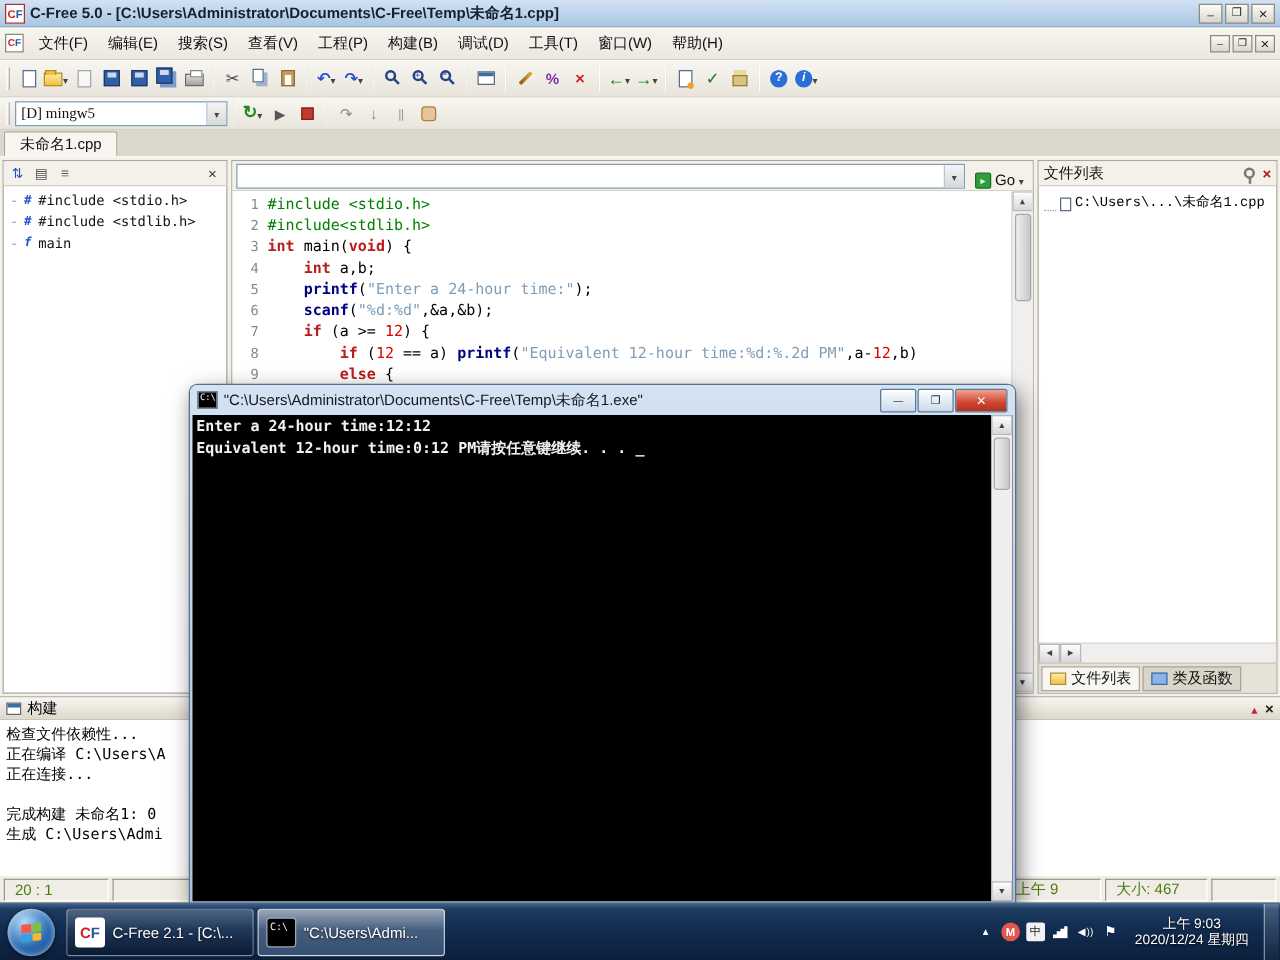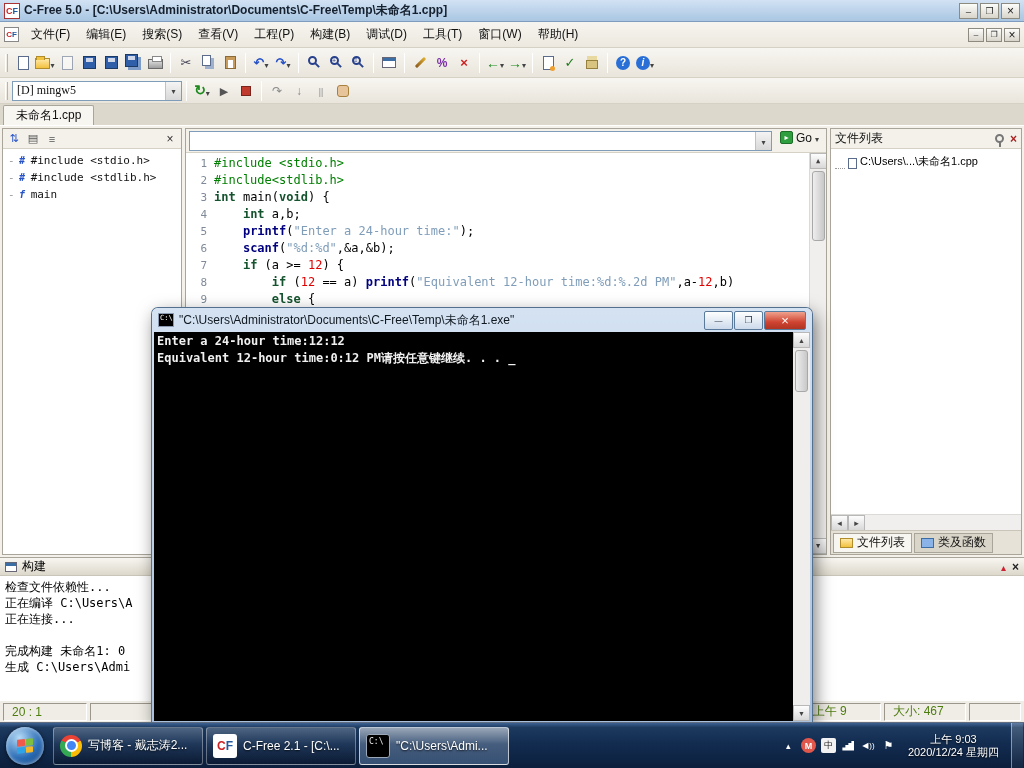--- a/index.html
+++ b/index.html
@@ -108,31 +108,31 @@
   .inc-ic { color:#2753c9; } .inc-ic::before { content:'#'; }
   .fn-ic { color:#2753c9; font-style:italic; } .fn-ic::before { content:'f'; }
 
   .editor { flex:1; min-width:0; display:flex; flex-direction:column; background:#fff; border:1px solid #a9a59a; }
   .nav-row { height:24px; background:#f3f1ea; display:flex; align-items:center; gap:4px; padding:2px 3px;
              border-bottom:1px solid #d5d1c5; }
   .combo.nav1 { width:245px; flex:none; }
   .nav-ic { color:#2753c9; font-weight:bold; font-size:10px; margin-right:3px; }
   .nav-ic::before { content:'#'; }
   .combo.nav2 { flex:1; }
-  .go-btn { display:flex; align-items:flex-start; gap:3px; font-size:12px; height:20px; padding:0 4px; color:#111; }
+  .go-btn { display:flex; align-items:flex-end; gap:3px; font-size:12px; height:20px; padding:0 4px; color:#111; }
   .go-ic { width:13px; height:13px; background:#2e9e3e; border:1px solid #1c6e28; border-radius:2px; color:#fff;
            font-size:8px; display:flex; align-items:center; justify-content:center; }
   .go-ic::before { content:'▸'; }
   .code-wrap { flex:1; position:relative; overflow:hidden; font:12px "DejaVu Sans Mono",monospace; background:#fff; }
   .code-lines { position:absolute; left:0; right:17px; top:2px; }
   .code-line { display:flex; height:17px; line-height:17px; }
   .ln { width:28px; flex:none; text-align:right; padding-right:7px; color:#7f8a99; font-size:11px; }
   .lt { white-space:pre; }
   .tk-pp { color:#007f00; }
-  .tk-kw { color:#14532d; font-weight:bold; }
+  .tk-kw { color:#b91c1c; font-weight:bold; }
   .tk-fn { color:#000080; font-weight:bold; }
   .tk-str { color:#7f9db9; }
   .tk-num { color:#e00000; }
   .tk-pl { color:#000; }
   .vscroll { position:absolute; top:0; right:0; bottom:0; width:17px; background:#f0efed; border-left:1px solid #dcdad6;
              display:flex; flex-direction:column; align-items:center; }
   .vs-btn { width:17px; height:16px; flex:none; background:linear-gradient(#fdfdfd,#d8d8d8); border:1px solid #b8b8b8;
             display:flex; align-items:center; justify-content:center; font-size:7px; color:#444; }
   .vs-btn.up::before { content:'▲'; } .vs-btn.down::before { content:'▼'; }
   .vs-btn.left::before { content:'◂'; font-size:9px; } .vs-btn.right::before { content:'▸'; font-size:9px; }
@@ -141,21 +141,21 @@
   .vs-btn.bottom { margin-top:auto; }
 
   .file-panel { width:192px; background:#fff; border:1px solid #a9a59a; display:flex; flex-direction:column; }
   .fp-header { height:20px; background:#f3f1ea; display:flex; align-items:center; font-size:12px; padding:0 4px;
                border-bottom:1px solid #d5d1c5; }
   .fp-title { flex:1; color:#111; }
   .pin-ic { width:9px; height:9px; border:2px solid #777; border-radius:50%; position:relative; margin-right:6px; }
   .pin-ic::after { content:''; position:absolute; left:2px; bottom:-6px; width:2px; height:5px; background:#777; }
   .fp-close::before { content:'×'; font-size:12px; color:#a22; font-weight:bold; }
   .fp-body { flex:1; font-size:11px; overflow:hidden; }
-  .fp-root { display:flex; align-items:flex-end; gap:3px; padding:5px 2px 0 4px; white-space:nowrap; }
+  .fp-root { display:flex; align-items:flex-end; gap:3px; padding:5px 2px 0 4px; white-space:nowrap;font-family:Liberation Mono, monospace; }
   .branch { width:10px; border-top:1px dotted #999; }
   .page-ic { width:9px; height:11px; background:#fff; border:1px solid #5a6b8c; flex:none; }
   .fp-scrollh { height:16px; border-top:1px solid #dcdad6; background:#f0efed; display:flex; align-items:center; }
   .fp-tabs { height:24px; background:#e6e2d8; display:flex; align-items:center; gap:2px; padding:2px 2px;
              border-top:1px solid #c9c5b9; }
   .fp-tab { display:flex; align-items:center; gap:4px; height:20px; padding:0 6px; font-size:12px;
             border:1px solid #a9a59a; background:#d9d5c9; color:#111; }
   .fp-tab.active { background:#f8f6f1; }
   .fp-tab-ic { width:13px; height:10px; flex:none; }
   .fp-tab:nth-child(1) .fp-tab-ic { background:linear-gradient(#ffe9a8,#f2c23e); border:1px solid #b08c2a; }
@@ -593,24 +593,20 @@
     <div class="start-orb">
       <span class="orb-flag">
         <span class="f1"></span>
           <span class="f2"></span>
           <span class="f3"></span>
           <span class="f4"></span>
       </span>
     </div>
     <div class="tb-btns">
         <div class="tb-btn">
-          <span class="tb-ic chrome-icon"></span>
-          <span class="tb-lb">写博客 - 戴志涛2...</span>
-        </div>
-        <div class="tb-btn">
           <span class="tb-ic cfree-icon"></span>
           <span class="tb-lb">C-Free 2.1 - [C:\...</span>
         </div>
         <div class="tb-btn active">
           <span class="tb-ic console-icon"></span>
           <span class="tb-lb">"C:\Users\Admi...</span>
         </div>
       </div>
     <div class="tray">
       <span class="tray-ic t-up"></span>

